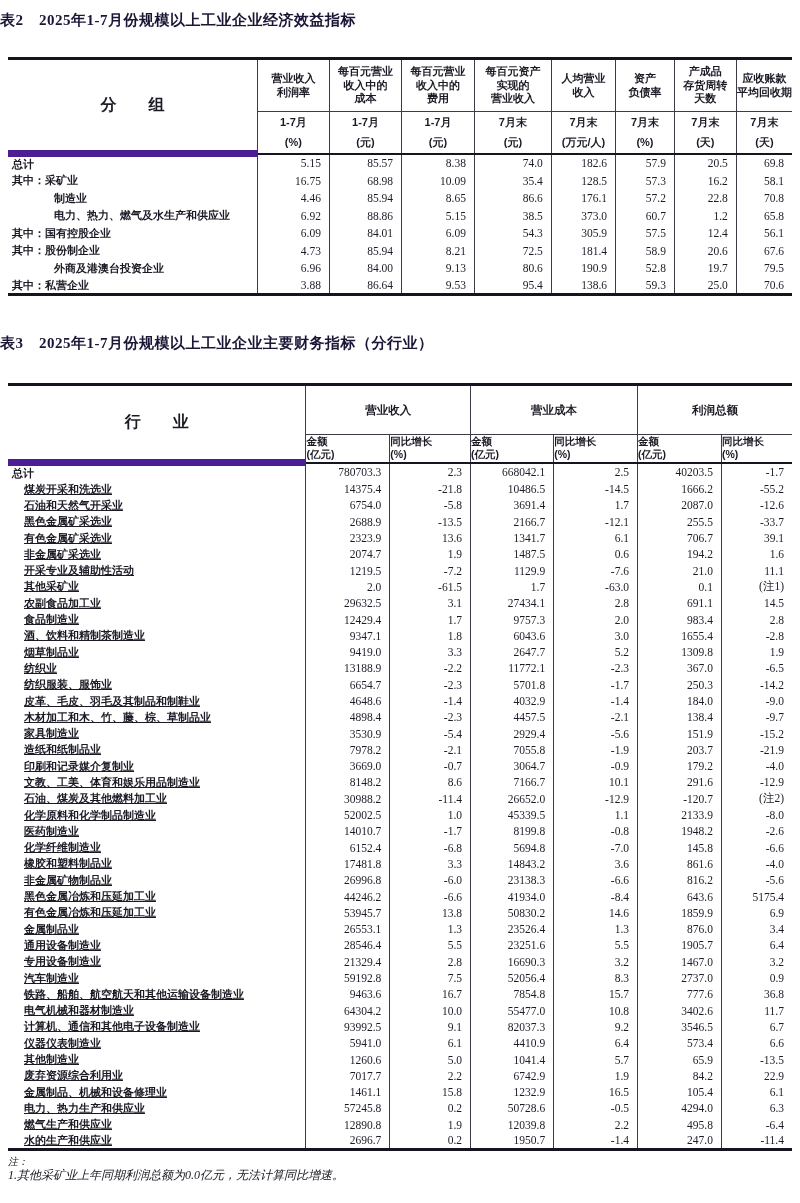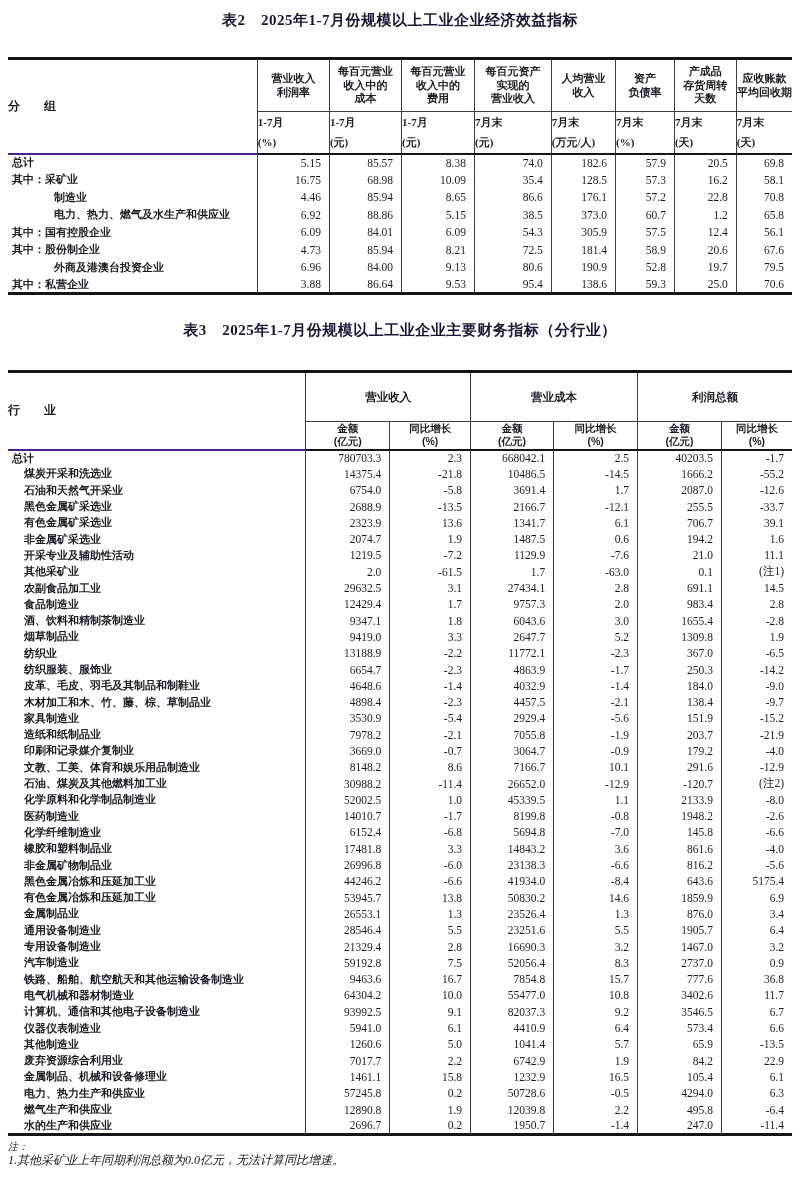--- a/index.html
+++ b/index.html
@@ -4,92 +4,91 @@
 <style>
   * { box-sizing: border-box; }
   html, body { margin: 0; padding: 0; }
   body {
     width: 800px; height: 1203px;
     background: #ffffff;
     color: #1b1b26;
     font-family: "Liberation Sans", "DejaVu Sans", sans-serif;
   }
   .doc-title {
-    text-align: center;
+    text-align: left;
     font-weight: 700;
     font-size: 15px;
     font-family: "Liberation Serif", "DejaVu Serif", serif;
     color: #1c1636;
     letter-spacing: 0.5px;
   }
   #title2 { padding-top: 11px; }
-  #title3 { margin-top: 26px; }
+  #title3 { margin-top: 38px; }
 
   table {
     border-collapse: collapse;
     table-layout: fixed;
     width: 784px;
     margin-left: 8px;
   }
   #table2 { margin-top: 27px; border-top: 3px solid #15151f; border-bottom: 3px solid #15151f; }
   #table3 { margin-top: 30px; border-top: 3px solid #15151f; border-bottom: 3px solid #15151f; }
 
   th, td {
     padding: 0;
     border-left: 1px solid #3c3c48;
     border-right: 1px solid #3c3c48;
   }
   tr > :first-child { border-left: none; }
   tr > :last-child  { border-right: none; }
 
   th.stub {
-    border-bottom: 2px solid #4c1d95;
-    text-align: left; vertical-align: middle;
-    font-weight: 600; font-size: 12px;
+    border-bottom: 7px solid #4c1d95;
+    text-align: center; vertical-align: middle;
+    font-weight: 600; font-size: 16px;
   }
   .row-groups th.colh {
     border-bottom: 1px solid #3c3c48;
     height: 53px;
     font-size: 11px; line-height: 13.5px;
     white-space: pre-line; text-align: center; vertical-align: middle;
     font-weight: 600;
   }
   .row-periods th {
     height: 42px;
     border-bottom: 2px solid #15151f;
     font-size: 11px; line-height: 20px;
-    white-space: pre-line; text-align: left; vertical-align: middle;
+    white-space: pre-line; text-align: center; vertical-align: middle;
     font-weight: 600;
-    font-family: Liberation Serif, serif;
   }
 
   .row-groups2 th.grouph {
     border-bottom: 1px solid #3c3c48;
     height: 50px;
     font-size: 11.5px; text-align: center; vertical-align: middle;
     font-weight: 600;
   }
   .row-sub th {
     height: 28px;
     border-bottom: 2px solid #15151f;
     font-size: 10.5px; line-height: 13px;
-    white-space: pre-line; text-align: center; vertical-align: middle;
+    white-space: pre-line; text-align: left; vertical-align: middle;
     font-weight: 600;
   }
 
   #table2 tbody td { height: 17.5px; }
   #table3 tbody td { height: 16.3px; }
 
   td.label {
     text-align: left; padding-left: 4px;
     font-weight: 600; font-size: 11px;
     white-space: nowrap; overflow: hidden;
   }
   #table2 td.label.indent { padding-left: 46px; }
-  #table3 td.label.indent { padding-left: 16px; }
+  #table3 td.label.indent { padding-left: 16px; text-decoration: underline; }
   td.num {
     text-align: right; padding-right: 8px;
     font-family: "Liberation Serif", "DejaVu Serif", serif;
     font-size: 11.5px;
   }
 
   .notes {
     margin: 4px 0 0 8px;
     font-family: "Liberation Serif", "DejaVu Serif", serif;
     font-style: italic;
@@ -399,21 +398,21 @@
         <td class="num">-2.2</td>
         <td class="num">11772.1</td>
         <td class="num">-2.3</td>
         <td class="num">367.0</td>
         <td class="num">-6.5</td>
       </tr>
       <tr>
         <td class="label indent">纺织服装、服饰业</td>
         <td class="num">6654.7</td>
         <td class="num">-2.3</td>
-        <td class="num">4863.9</td>
+        <td class="num">5701.8</td>
         <td class="num">-1.7</td>
         <td class="num">250.3</td>
         <td class="num">-14.2</td>
       </tr>
       <tr>
         <td class="label indent">皮革、毛皮、羽毛及其制品和制鞋业</td>
         <td class="num">4648.6</td>
         <td class="num">-1.4</td>
         <td class="num">4032.9</td>
         <td class="num">-1.4</td>

